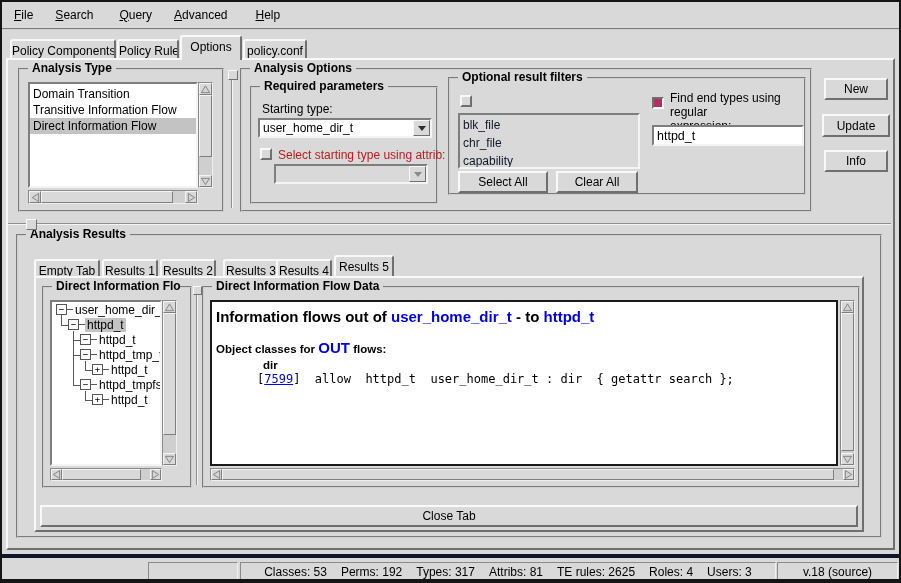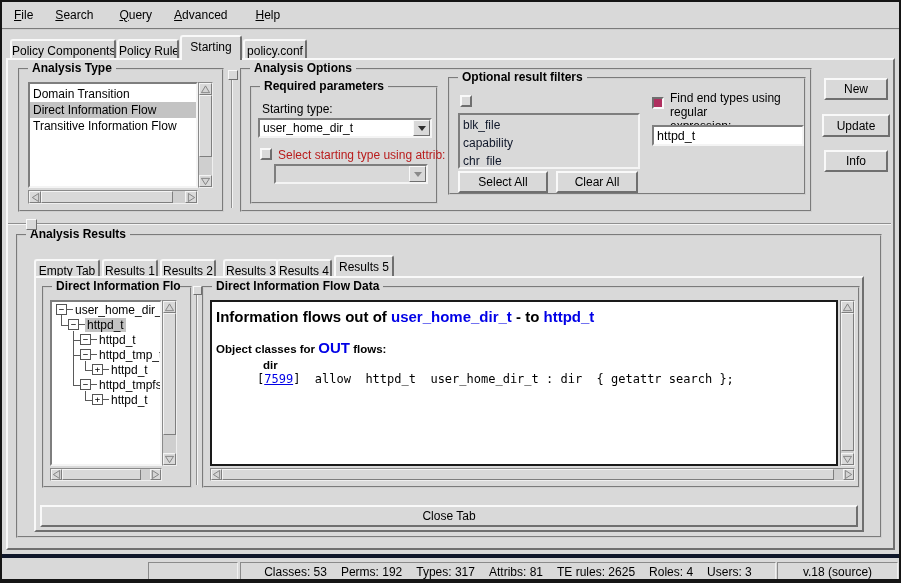--- a/index.html
+++ b/index.html
@@ -122,31 +122,31 @@
   <div id="menubar">
     <div class="menu-item" style="margin-left:8px"><span class="u">F</span><span>ile</span></div>
     <div class="menu-item" style="margin-left:14px"><span class="u">S</span><span>earch</span></div>
     <div class="menu-item" style="margin-left:18px"><span class="u">Q</span><span>uery</span></div>
     <div class="menu-item" style="margin-left:14px"><span class="u">A</span><span>dvanced</span></div>
     <div class="menu-item" style="margin-left:20px"><span class="u">H</span><span>elp</span></div>
   </div>
 
   <div class="tab" style="left:8px;   top:37px; width:106px; height:19px;">Policy Components</div>
   <div class="tab" style="left:115px; top:37px; width:62px;  height:19px;">Policy Rules</div>
-  <div class="tab active" style="left:178px; top:33px; width:62px; height:25px;">Starting</div>
+  <div class="tab active" style="left:178px; top:33px; width:62px; height:25px;">Options</div>
   <div class="tab" style="left:241px; top:37px; width:64px;  height:19px;">policy.conf</div>
 
   <div class="abs out" style="left:4px; top:56px; width:889px; height:492px;">
 
     <div class="gb" style="left:10px; top:8px; width:206px; height:144px;">
       <span class="gb-title">Analysis Type</span>
       <div class="listbox" style="left:8px; top:12px; width:170px; height:106px;">
         <div class="li">Domain Transition</div>
+        <div class="li">Transitive Information Flow</div>
         <div class="li sel">Direct Information Flow</div>
-        <div class="li">Transitive Information Flow</div>
       </div>
       <div class="vsb" style="left:178px; top:12px; width:15px; height:106px;">
         <div class="sb-btn" style="left:0;top:0;width:13px;height:12px;">
             <svg width="9" height="9" viewBox="0 0 10 10">
               <polygon class="tri" points="5,1 9.5,8.5 0.5,8.5"></polygon>
             </svg>
           </div>
         <div class="sb-thumb" style="left:0;top:12px;width:13px;height:62px;"></div>
         <div class="sb-btn" style="left:0;bottom:0;width:13px;height:12px;">
             <svg width="9" height="9" viewBox="0 0 10 10">
@@ -192,22 +192,22 @@
               <span class="tri-dark"></span>
             </div>
         </div>
       </div>
 
       <div class="gb" style="left:206px; top:7px; width:358px; height:118px;">
         <span class="gb-title">Optional result filters</span>
         <span class="cb" style="left:10px; top:16px;"></span>
         <div class="listbox disabled" style="left:8px; top:34px; width:182px; height:56px; padding:1px 0;">
           <div class="li">blk_file</div>
+          <div class="li">chr_file</div>
           <div class="li">capability</div>
-          <div class="li">chr_file</div>
         </div>
         <div class="btn" style="left:8px; top:92px; width:90px; height:22px;">Select All</div>
         <div class="btn" style="left:106px; top:92px; width:82px; height:22px;">Clear All</div>
         <span class="cb checked" style="left:202px; top:18px;"></span>
         <span class="lbl" style="left:220px; top:12px; line-height:14px; white-space:normal; width:142px;"><span>Find end types using regular</span><br><span>expression:</span></span>
         <input class="tinput" style="left: 202px; top: 46px; width: 152px; height: 21px;" value="httpd_t">
       </div>
     </div>
 
     <div class="btn" style="left:816px; top:18px; width:64px; height:22px;">New</div>

